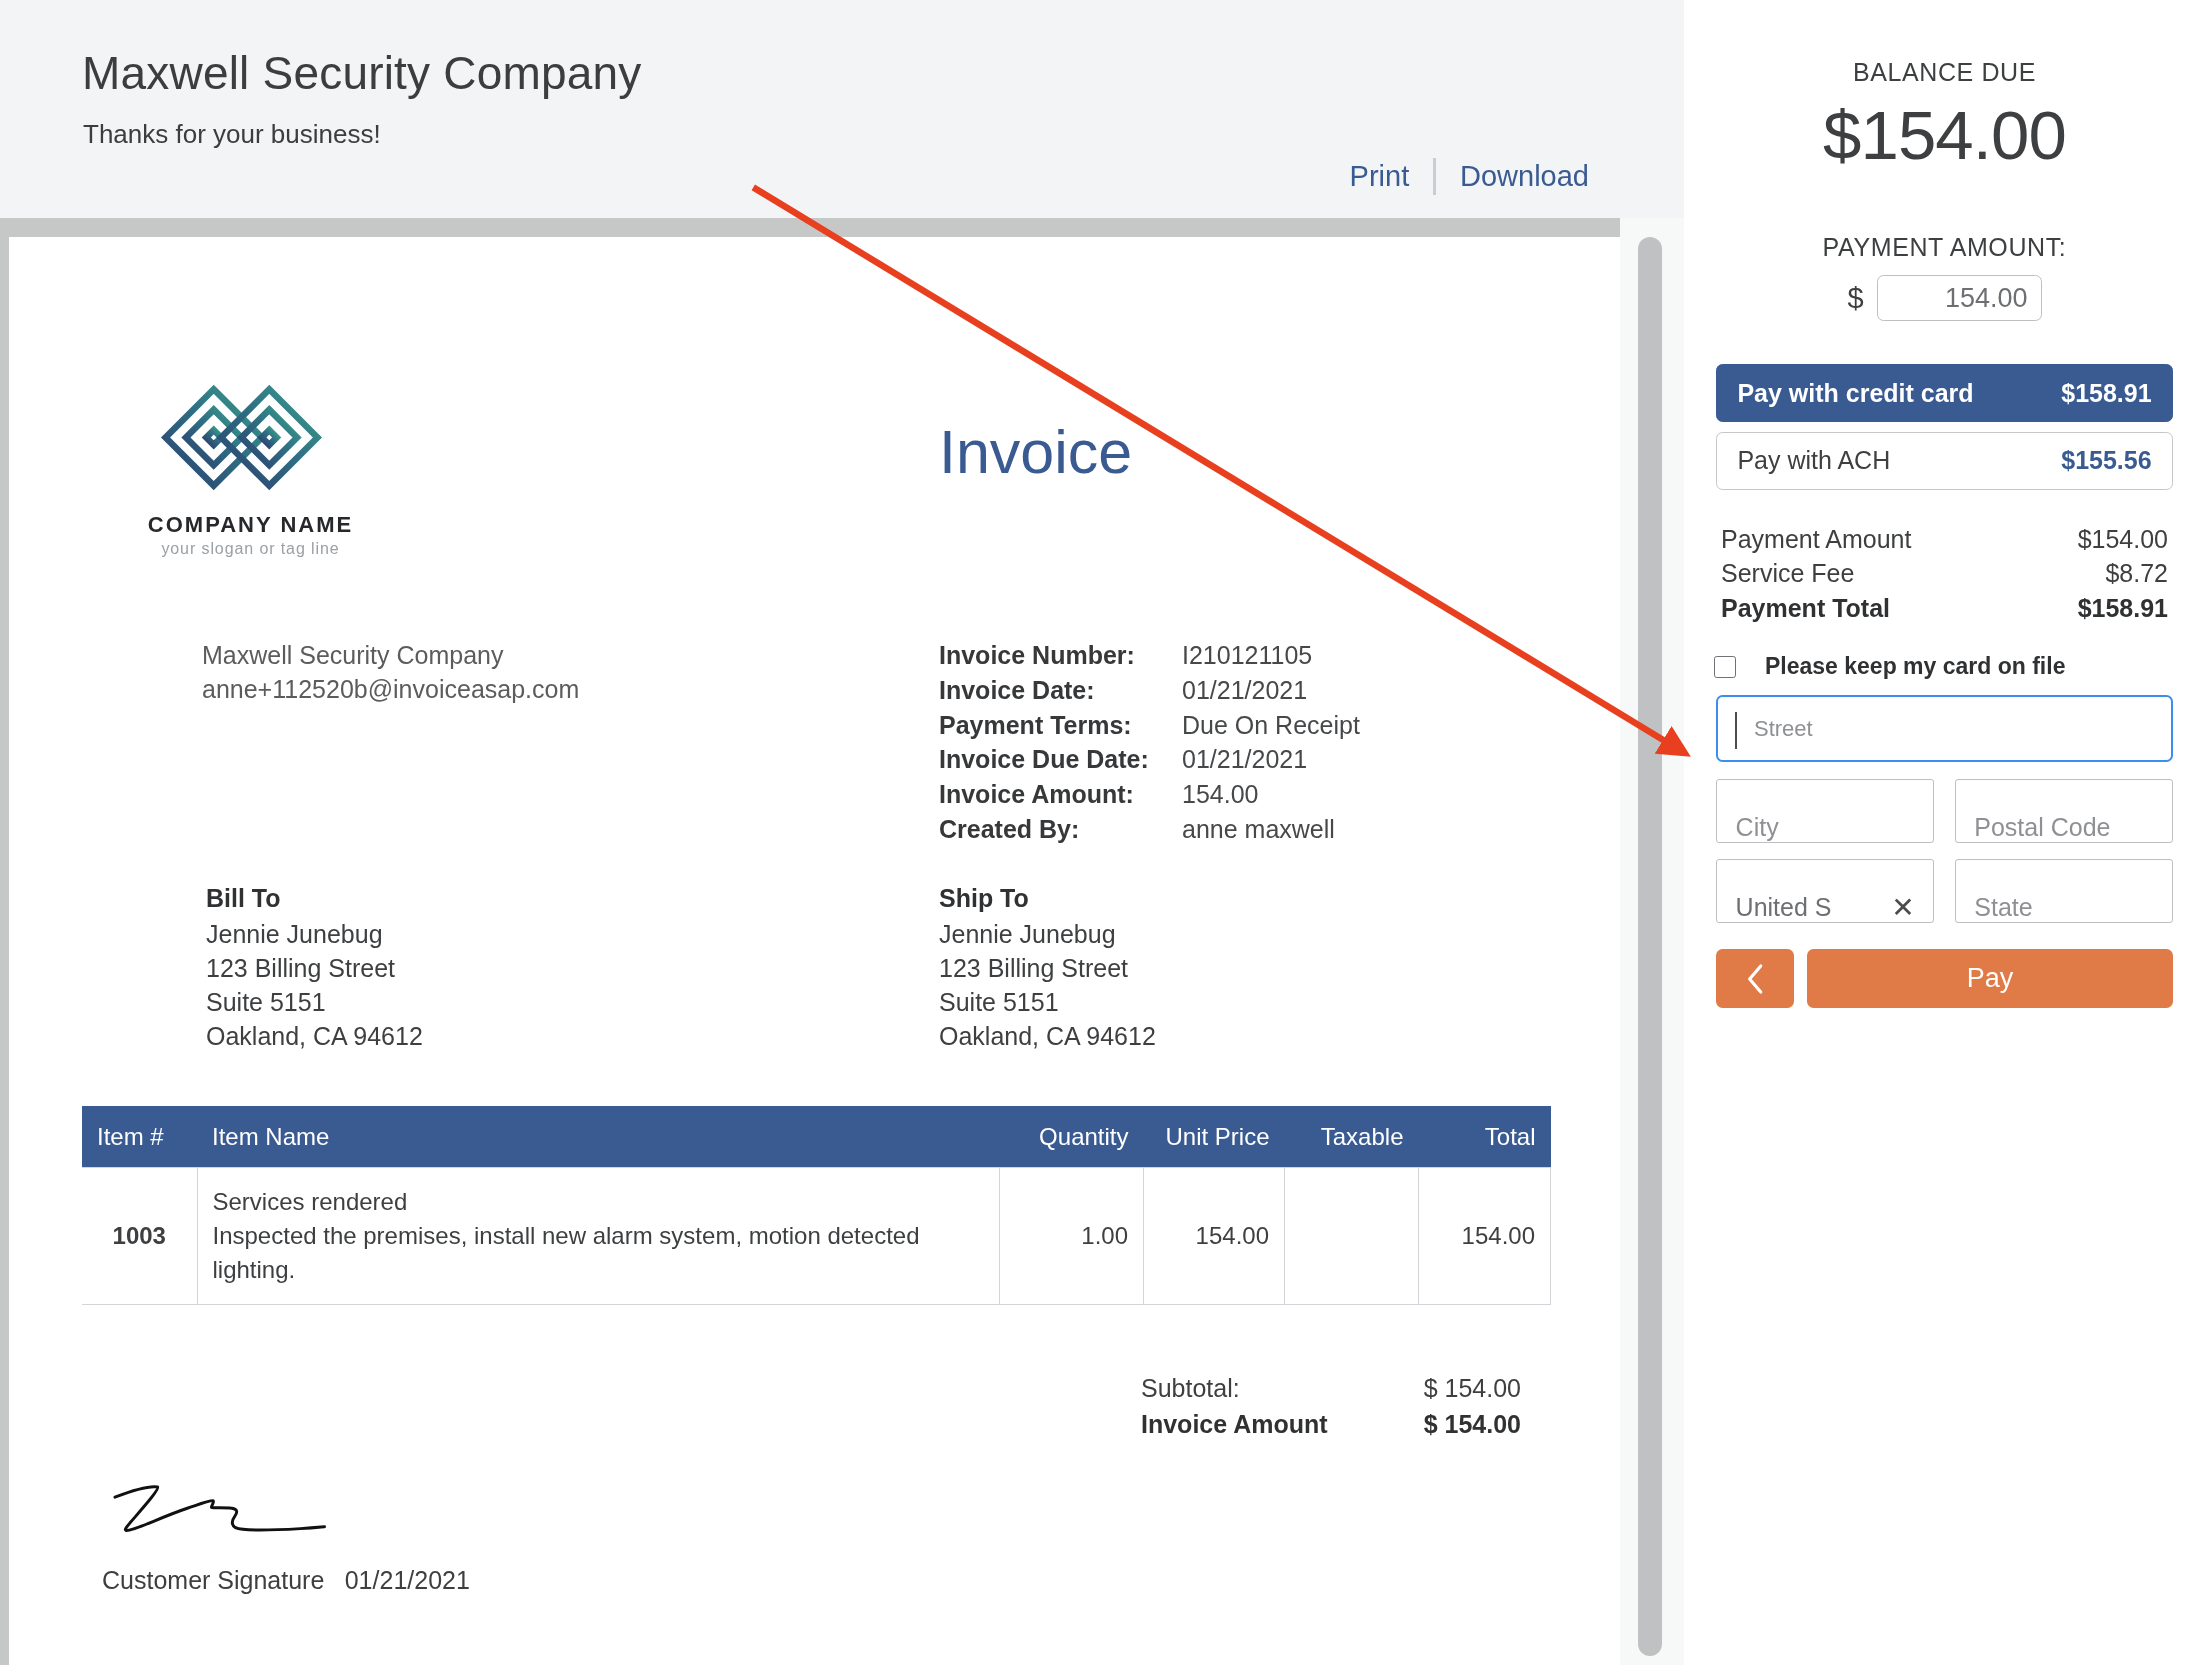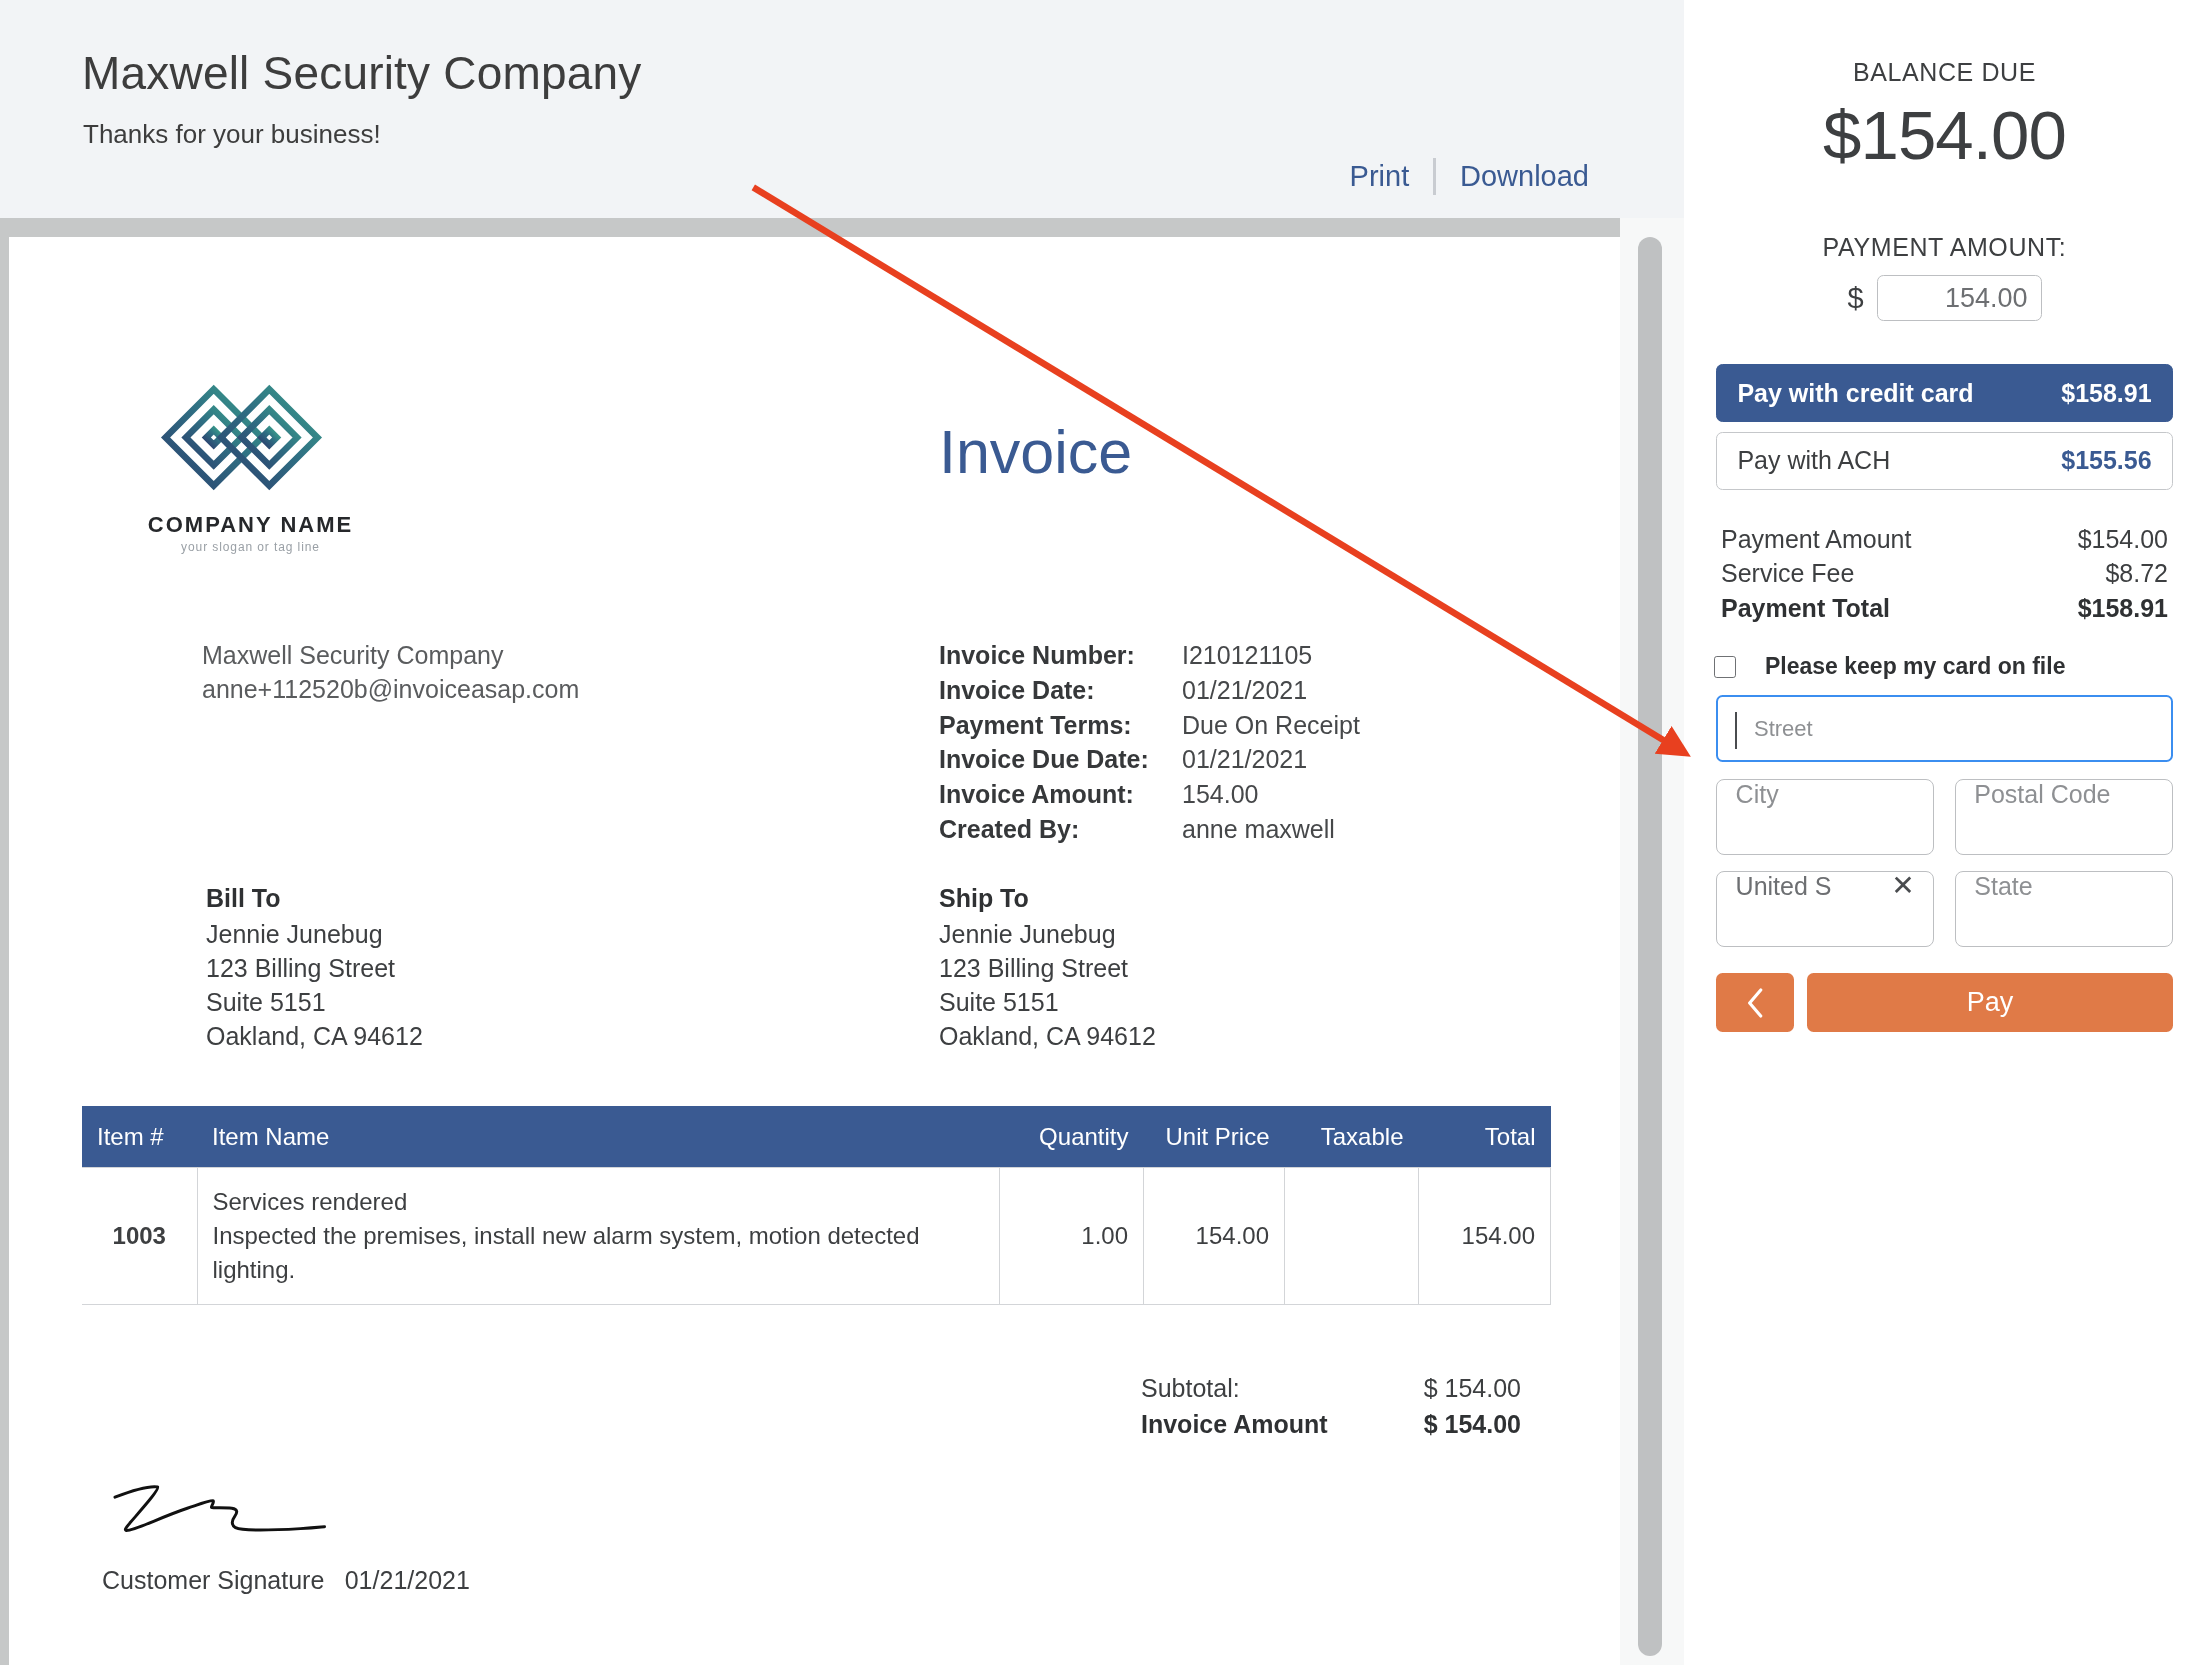--- a/index.html
+++ b/index.html
@@ -68,21 +68,21 @@
   
   #logo-block { position: absolute; left: 130px; top: 378px; width: 241px; }
   #logo-mark { width: 163px; height: 130px; margin-left: 30px; display: block; }
   #logo-name {
     margin-top: 3.7px; text-align: center;
     font-size: 22px; font-weight: 700; letter-spacing: 2px; color: #26282b;
     font-family: "Liberation Sans", sans-serif;
   }
   #logo-slogan {
     margin-top: 2.8px; text-align: center;
-    font-size: 12px; letter-spacing: 0.9px; color: #9aa0a6;
+    font-size: 16px; letter-spacing: 0.9px; color: #9aa0a6;
   }
 
   #invoice-heading {
     position: absolute; left: 939px; top: 417px;
     font-size: 61px; color: #3a5a92; font-weight: 400;
   }
 
   #vendor-block {
     position: absolute; left: 202px; top: 638px;
     font-size: 25px; color: #5a5c5e; line-height: 1.36;
@@ -194,22 +194,22 @@
   #keep-card-row {
     margin: 28px 0 0 30px; display: flex; align-items: center; gap: 29px;
     font-size: 23px; font-weight: 700; color: #2f3133; cursor: pointer;
   }
   #keep-card-box {
     width: 22px; height: 22px; border: 1.9px solid #6f7174;
     border-radius: 2.8px; background: #ffffff; display: block;
   }
 
   .fld {
-    border: 0.9px solid #bdbfc2; border-radius: 8px; background: #ffffff;
-    height: 76px; display: flex; align-items: flex-start; padding: 0 18.6px;
+    border: 0.9px solid #bdbfc2; border-radius: 3px; background: #ffffff;
+    height: 64px; display: flex; align-items: flex-end; padding: 0 18.6px;
     font-size: 25px; color: #8e9093;
   }
   #street-field {
     margin: 15px 32px 0 32px; height: 67px;
     border: 2.8px solid #3b8ef0; border-radius: 6.5px;
     display: flex; align-items: center; padding: 0 36px;
     font-size: 22px; color: #8e9093; background: #fff; position: relative;
   }
   #street-caret {
     position: absolute; left: 16.7px; top: 15px; width: 1.9px; height: 37px;

